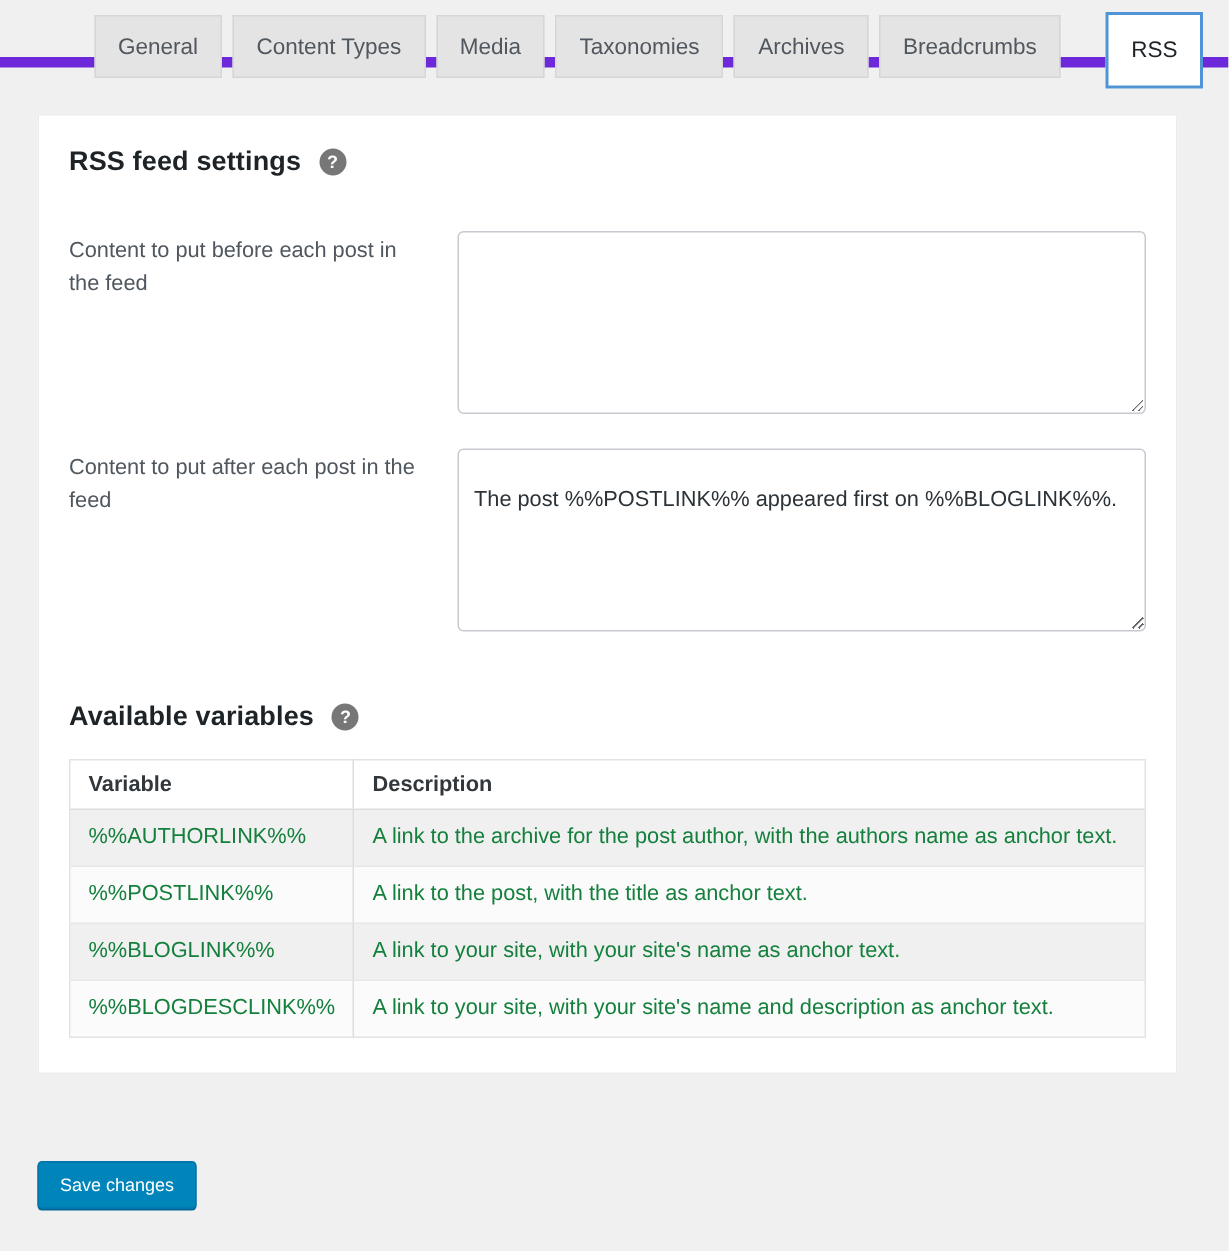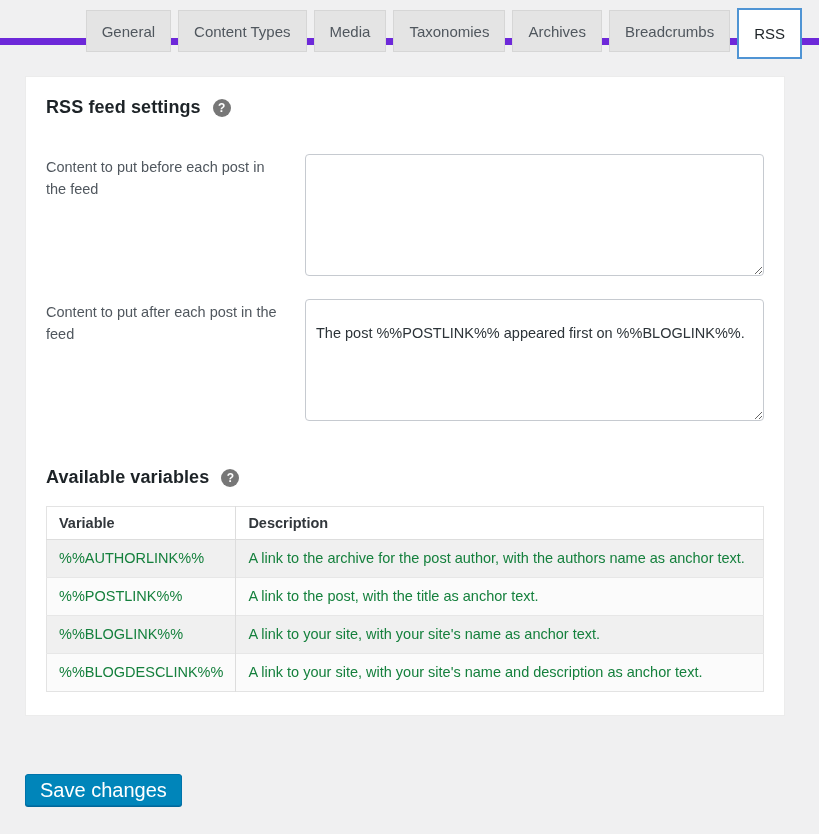--- a/index.html
+++ b/index.html
@@ -35,20 +35,21 @@
     white-space: nowrap;
   }
   .tab.active {
     height: 51px;
     margin-top: -2px;
     background: #ffffff;
     border: 2px solid #4f94d4;
     color: #1d2327;
     position: relative;
     z-index: 2;
+    margin-left: 23px;
   }
 
   
   .panel {
     width: 760px;
     margin: 31px 0 0 25px;
     background: #ffffff;
     border: 1px solid #ececec;
     padding: 20px 20px 18px 20px;
     min-height: 640px;
@@ -145,21 +146,21 @@
   
   .save-row { margin: 58px 0 0 25px; }
   .save-button {
     display: inline-block;
     background: #0085ba;
     border: 1px solid #0073aa;
     box-shadow: 0 1px 0 #006799;
     border-radius: 3px;
     color: #ffffff;
     font-family: "Liberation Sans", sans-serif;
-    font-size: 20px;
+    font-size: 12px;
     line-height: 28px;
     height: 32px;
     padding: 0 14px;
     cursor: pointer;
   }
 </style>
 </head>
 <body>
 
 <nav class="tab-bar">

